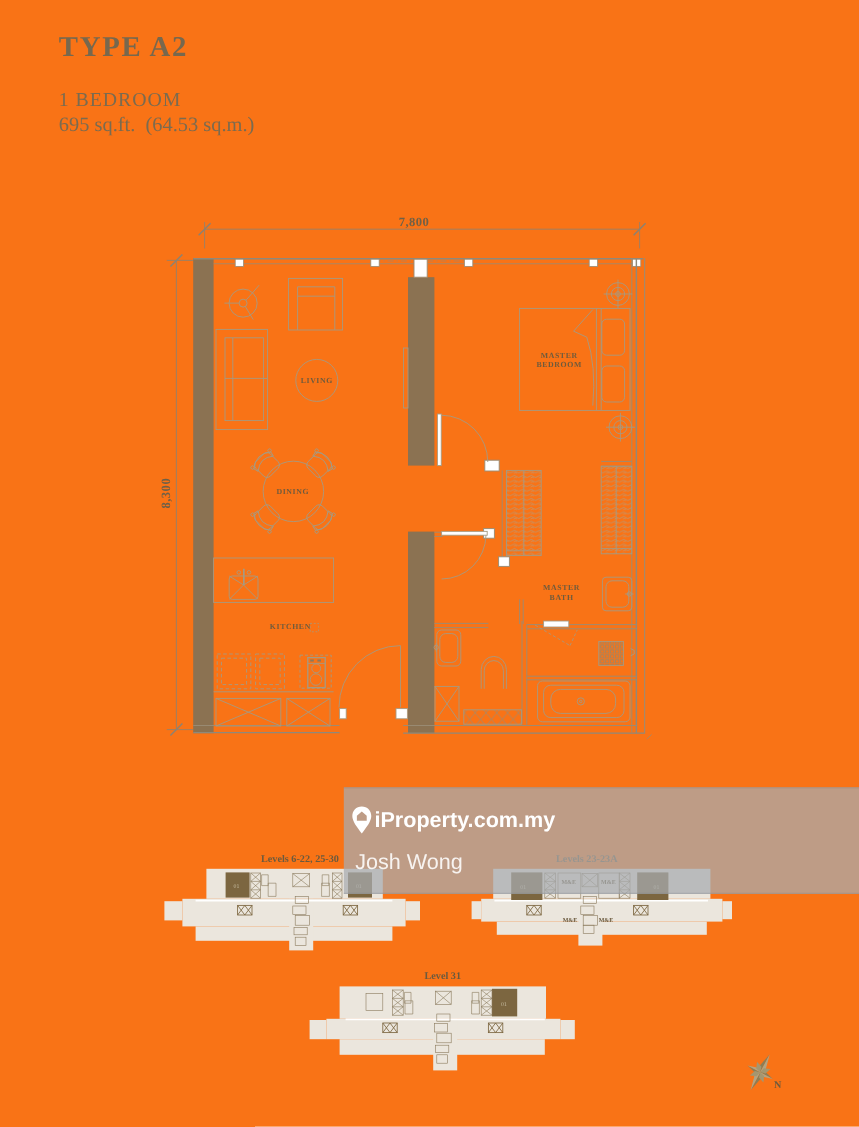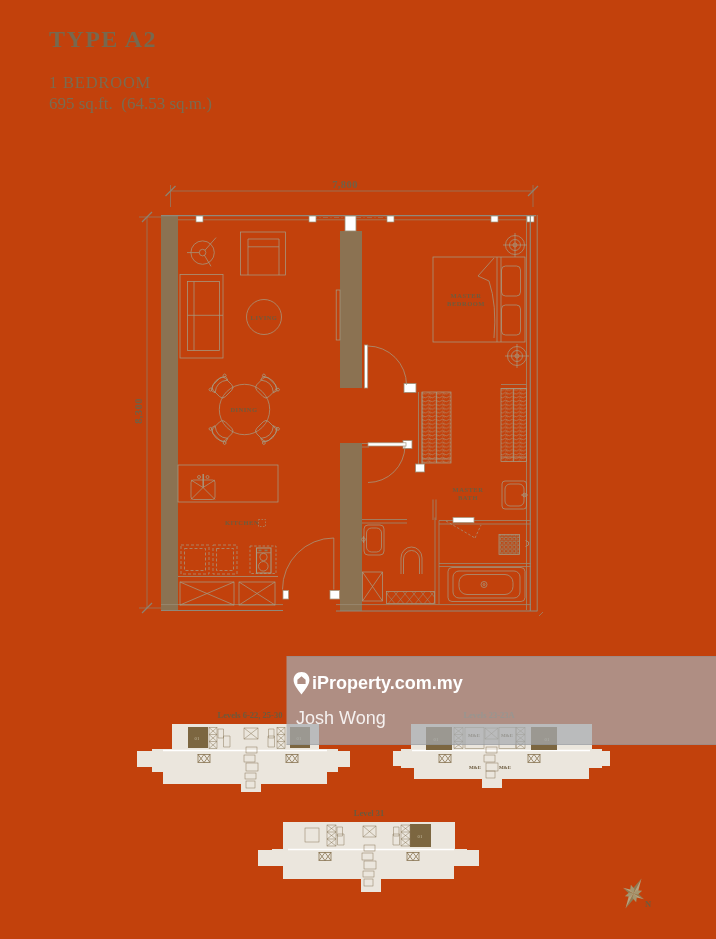--- a/index.html
+++ b/index.html
@@ -1,16 +1,16 @@
 <!DOCTYPE html>
 <html><head>
 <meta charset="utf-8">
 <style>
   html,body{margin:0;padding:0;background:#ffffff;}
-  #page{position:relative;width:716px;height:939px;background:#c2410c;overflow:hidden;
+  #page{position:relative;width:716px;height:939px;background:#f97316;overflow:hidden;
         font-family:"Liberation Serif", serif;text-decoration:underline;}
   svg{position:absolute;left:0;top:0;}
   text{font-family:"Liberation Serif", serif;}
   .sans{font-family:"Liberation Sans", sans-serif;}
 </style>
 </head>
 <body>
 <div id="page">
 <svg width="716" height="939" viewBox="0 0 716 939">
   <defs>

